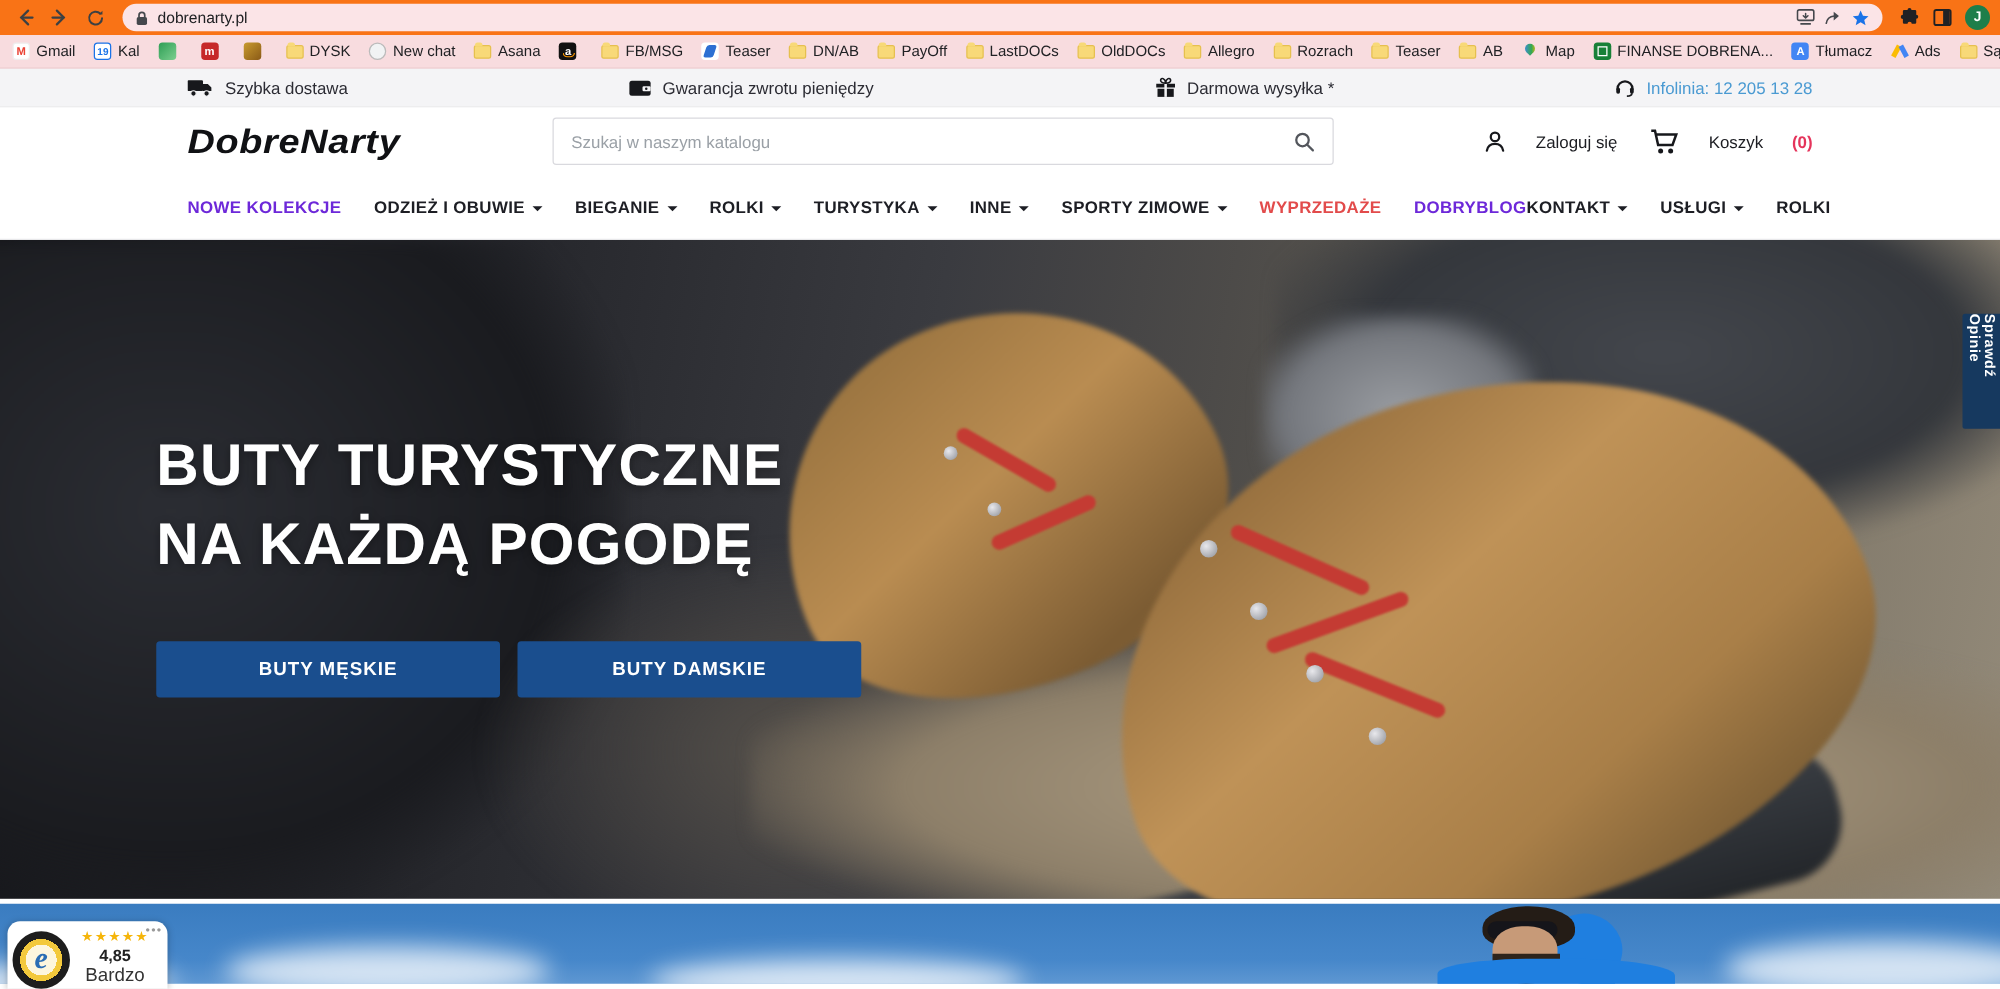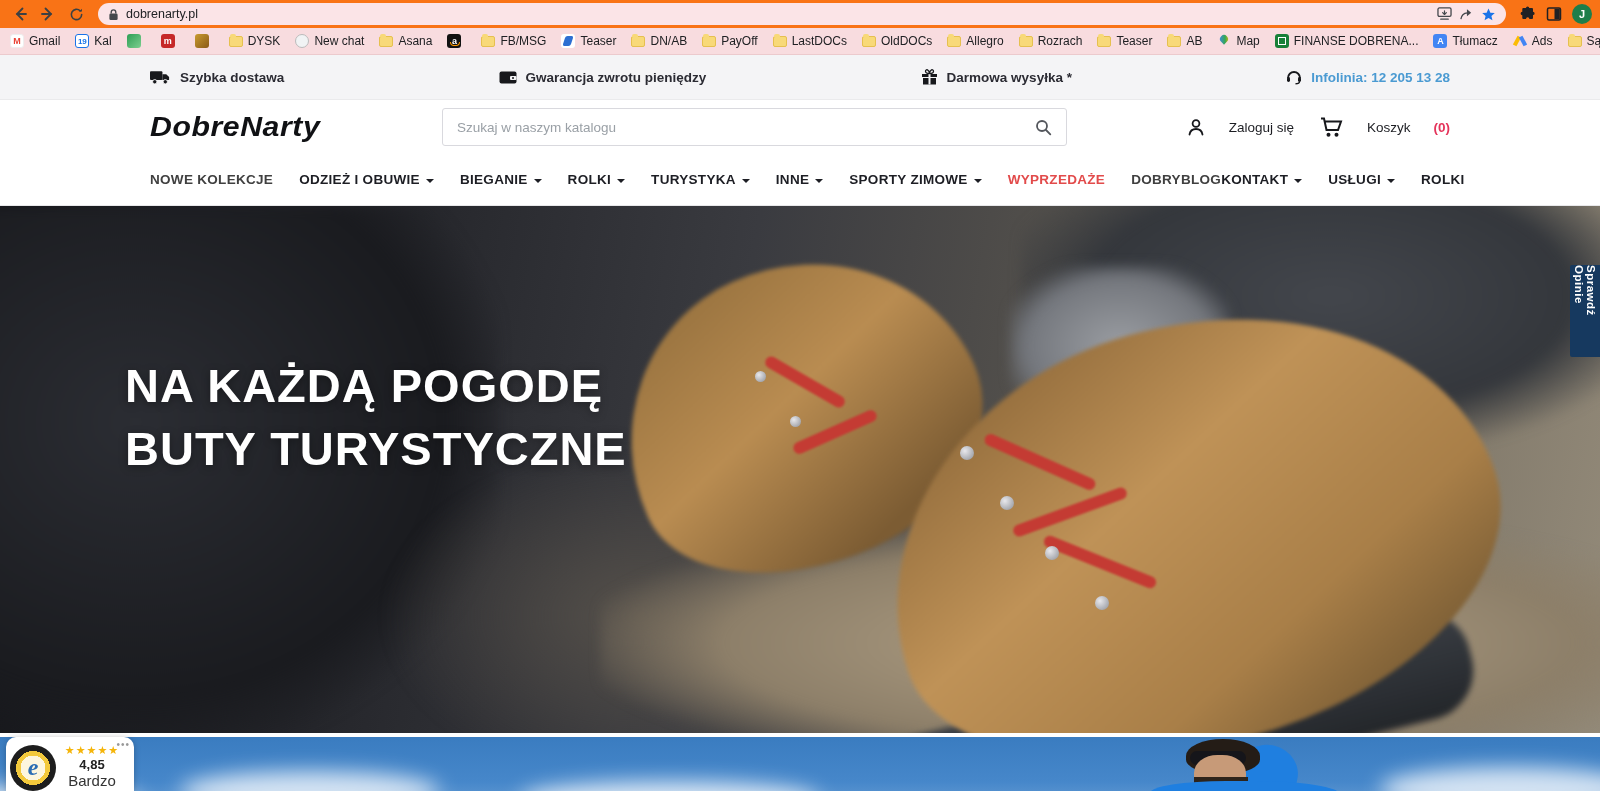--- a/index.html
+++ b/index.html
@@ -34,42 +34,42 @@
   .fav-maps::before { content:""; position:absolute; top:1px; left:3px; width:8px; height:8px; border-radius:50% 50% 50% 0; transform:rotate(-45deg); background:linear-gradient(135deg,#4285f4,#34a853 60%,#fbbc04); }
   .fav-sheets { background:#188038; position:relative; }
   .fav-sheets::before { content:""; position:absolute; inset:3px; border:1px solid #fff; }
   .fav-translate { background:#4285f4; color:#fff; }
   .fav-ads { background:transparent; position:relative; }
   .fav-ads::before { content:""; position:absolute; left:2px; top:2px; width:4px; height:10px; background:#fbbc04; transform:rotate(28deg); }
   .fav-ads::after { content:""; position:absolute; right:2px; top:2px; width:4px; height:10px; background:#4285f4; transform:rotate(-28deg); }
 
   
   .page { width:1600px; }
-  .benefits { height:45px; background:#f4f4f6; border-bottom:1px solid #eaeaec;font-weight:bold; }
+  .benefits { height:31px; background:#f4f4f6; border-bottom:1px solid #eaeaec; }
   .benefits-inner { max-width:1300px; margin:0 auto; height:100%; display:flex; align-items:center; justify-content:space-between; }
   .benefit { display:flex; align-items:center; gap:9px; font-size:13.5px; color:#2b2b33; }
   .benefit svg { flex:0 0 auto; }
   .benefit.phone { color:#4a9ad2; }
 
   .site-header { height:54px; background:#fff; }
   .sh-inner { max-width:1300px; margin:0 auto; height:100%; display:flex; align-items:center; }
   .logo { font-size:27px; font-weight:800; font-style:italic; letter-spacing:.5px; color:#101114; transform:scaleX(1.12); transform-origin:left; cursor:pointer; flex:0 0 auto; }
   .searchbar { width:625px; height:38px; border:1px solid #d9d9de; border-radius:3px; display:flex; align-items:center; padding:0 14px; margin-left:140px; background:#fff; }
   .searchbar input { border:none; outline:none; flex:1; font-size:13.5px; color:#333; font-family:inherit; background:transparent; }
   .searchbar input::placeholder { color:#9aa0a6; }
   .header-right { margin-left:auto; display:flex; align-items:center; gap:26px; }
   .hr-item { display:flex; align-items:center; gap:23px; font-size:13.5px; color:#1c1d22; cursor:pointer; }
   .cart-count { color:#e5345b; font-weight:bold; }
 
   .mainnav { height:52px; background:#fff; border-bottom:1px solid #e8e8ea; }
   .mainnav-inner { max-width:1300px; margin:0 auto; height:100%; display:flex; align-items:center; }
   .nav-left { display:flex; align-items:center; gap:26px; }
   .nav-right { margin-left:auto; display:flex; align-items:center; gap:26px; }
   .nav-item { font-size:13.5px; font-weight:700; letter-spacing:.3px; color:#1d1e24; cursor:pointer; white-space:nowrap; display:flex; align-items:center; }
-  .nav-item.green { color:#404040; }
+  .nav-item.green { color:#6d28d9; }
   .nav-item.red { color:#e24b4b;text-align:center; }
   .chev { width:0; height:0; border-left:4px solid transparent; border-right:4px solid transparent; border-top:4.5px solid currentColor; margin-left:6px; margin-top:2px; }
 
   
   .hero { position:relative; height:527px; overflow:hidden;
     background:linear-gradient(100deg,#141519 0%,#232429 22%,#3a3b40 45%,#5a564f 68%,#7e7668 85%,#938a79 100%); }
   .hero .blob { position:absolute; filter:blur(6px); }
   .rock-left { left:-60px; top:0; width:560px; height:540px; background:radial-gradient(ellipse at 35% 40%,#2b2d33 0%,#1a1b1f 60%,transparent 75%); }
   .rock-mid { left:380px; top:240px; width:520px; height:340px; background:radial-gradient(ellipse,#55504a 0%,transparent 70%); }
   .gravel { left:600px; bottom:-40px; width:1100px; height:260px; background:radial-gradient(ellipse,#b5a488 0%,#8d7f69 55%,transparent 75%); }
@@ -447,22 +447,26 @@
       <div class="lace" style="left:790px;top:220px;width:90px;transform:rotate(-24deg)"></div>
       <div class="eyelet" style="left:960px;top:240px"></div>
       <div class="eyelet" style="left:1000px;top:290px"></div>
       <div class="eyelet" style="left:1045px;top:340px"></div>
       <div class="eyelet" style="left:1095px;top:390px"></div>
       <div class="eyelet" style="left:755px;top:165px;width:11px;height:11px"></div>
       <div class="eyelet" style="left:790px;top:210px;width:11px;height:11px"></div>
     </div>
     <div class="hero-content">
       <div class="hero-title">
+        <div>BUTY TURYSTYCZNE</div>
         <div>NA KAŻDĄ POGODĘ</div>
-        <div>BUTY TURYSTYCZNE</div>
+      </div>
+      <div class="hero-btns">
+        <button class="hero-btn">BUTY MĘSKIE</button>
+        <button class="hero-btn">BUTY DAMSKIE</button>
       </div>
     </div>
     <div class="side-tab">
       <span>Sprawdź Opinie</span>
     </div>
   </div>
 
   <div class="banner2">
     <div class="cloud" style="left:180px;top:34px;width:260px;height:40px"></div>
     <div class="cloud" style="left:520px;top:44px;width:300px;height:36px"></div>

